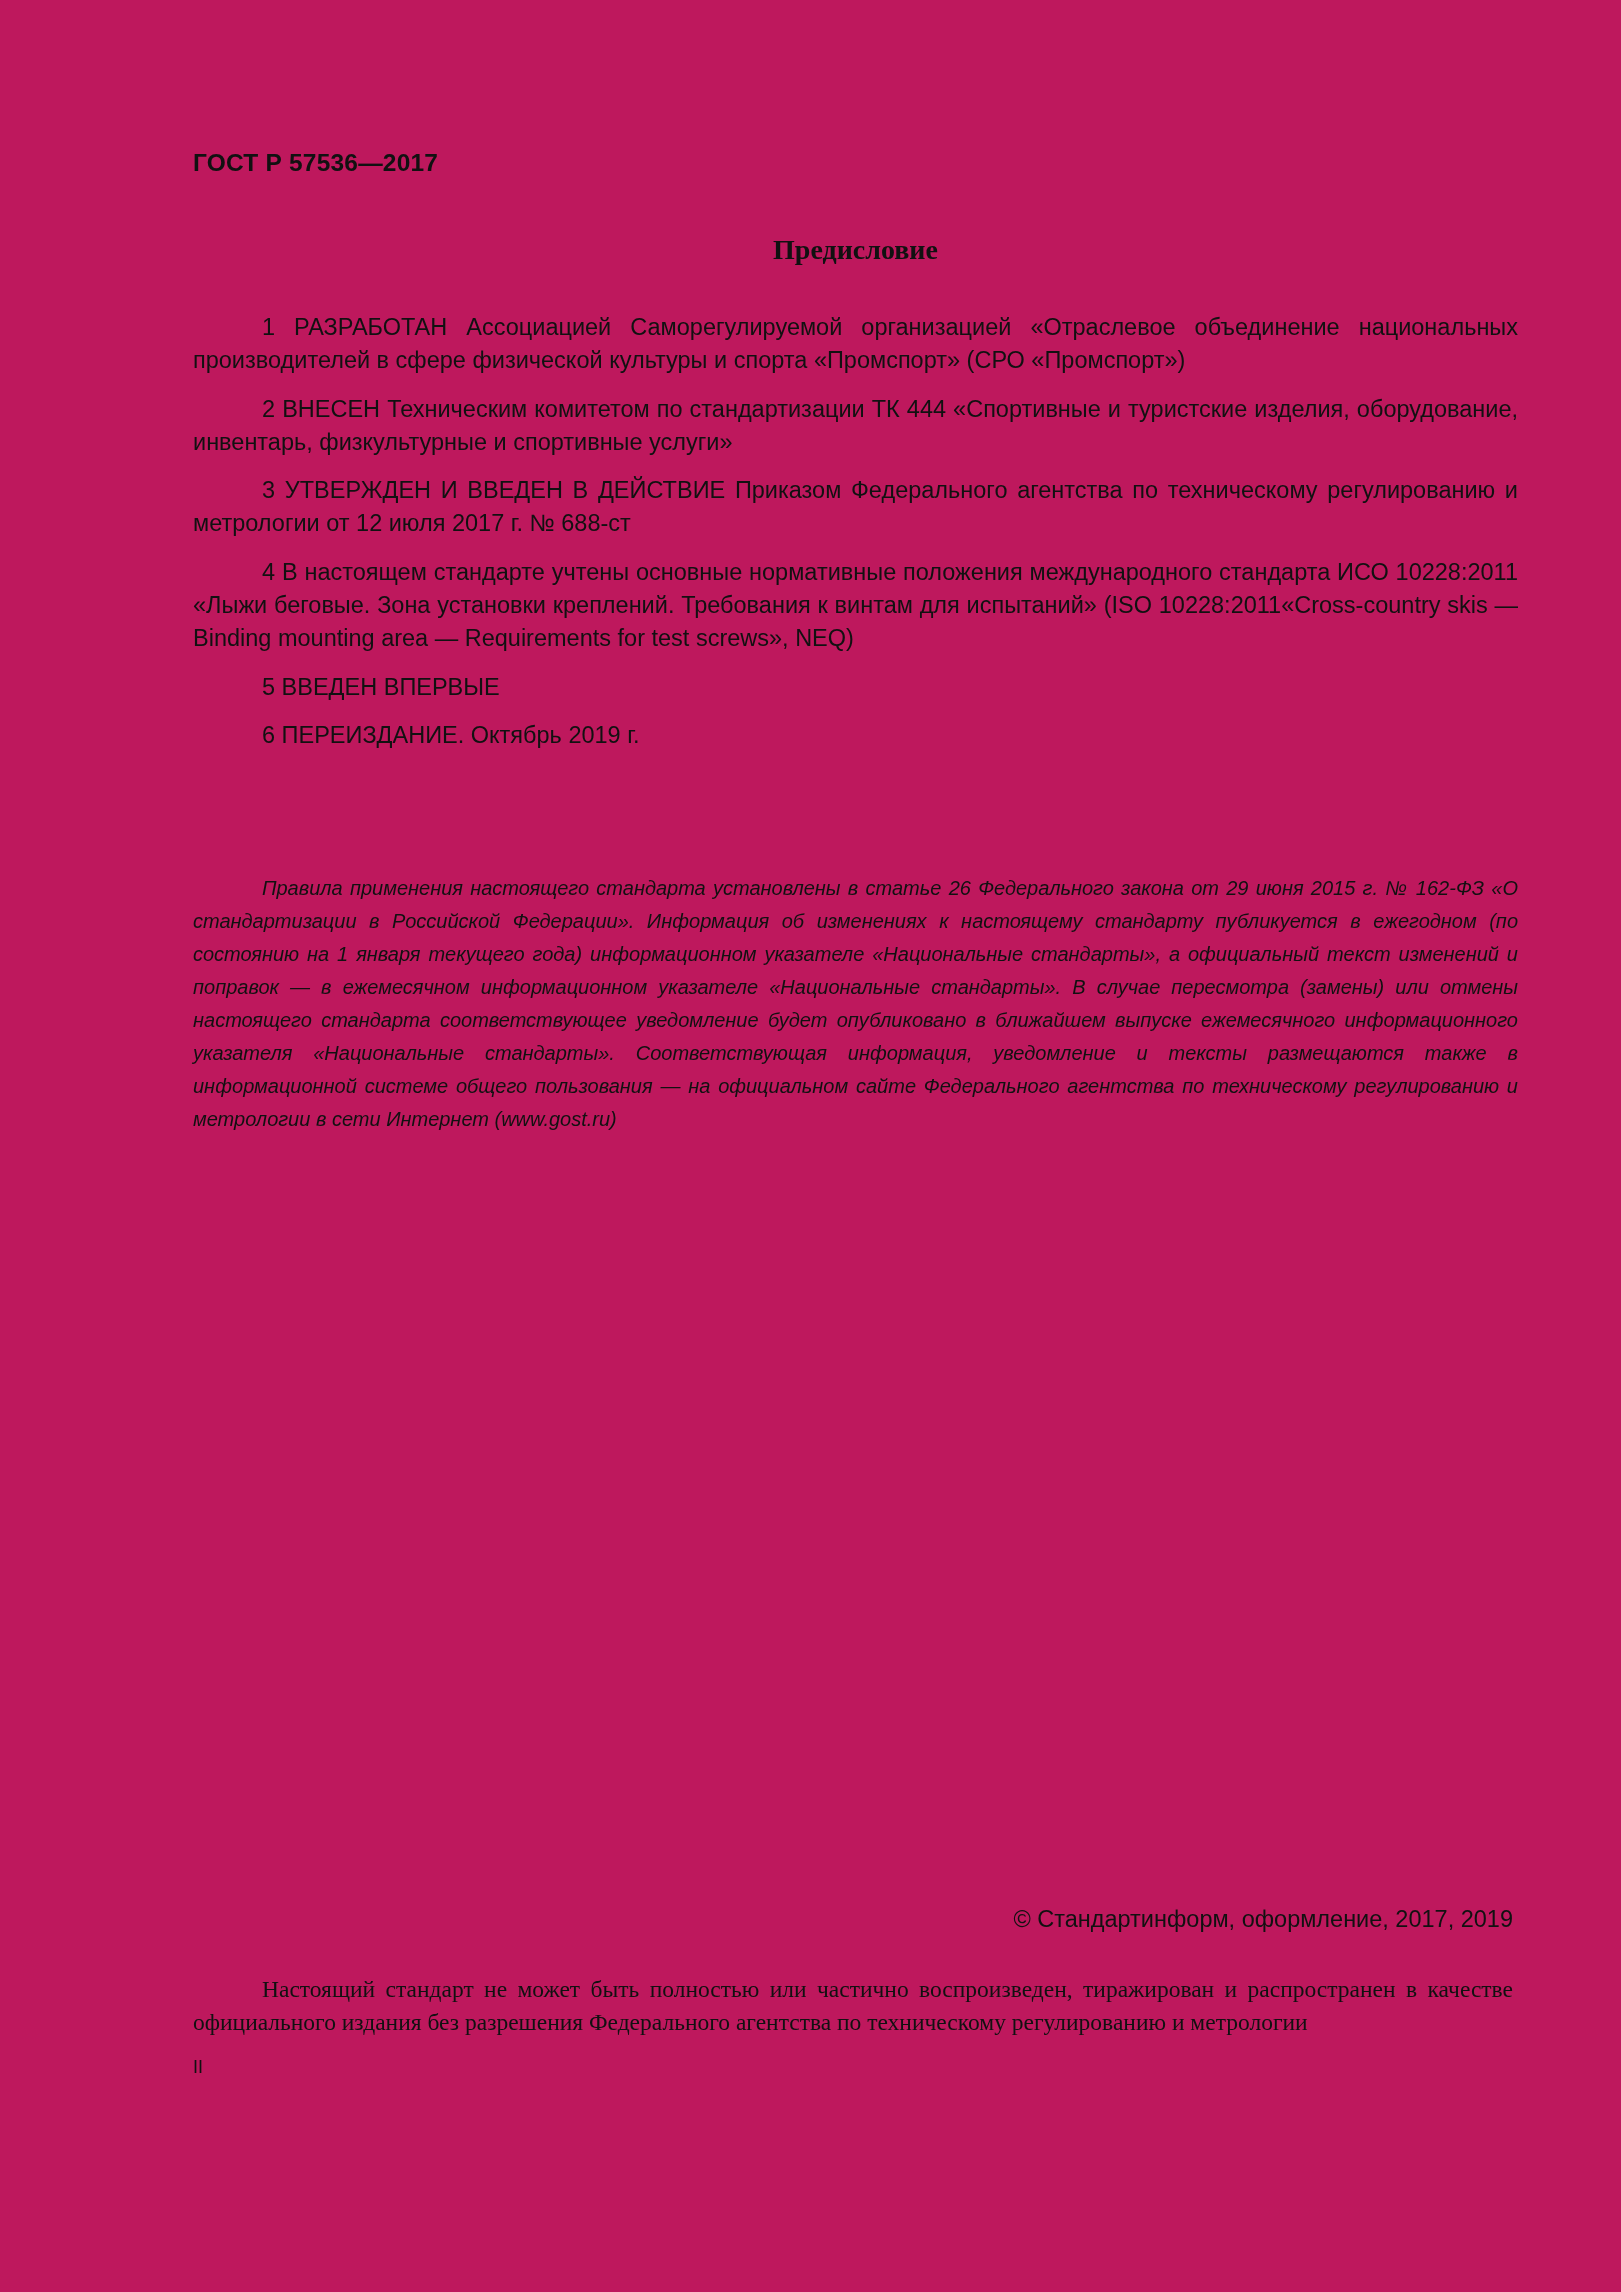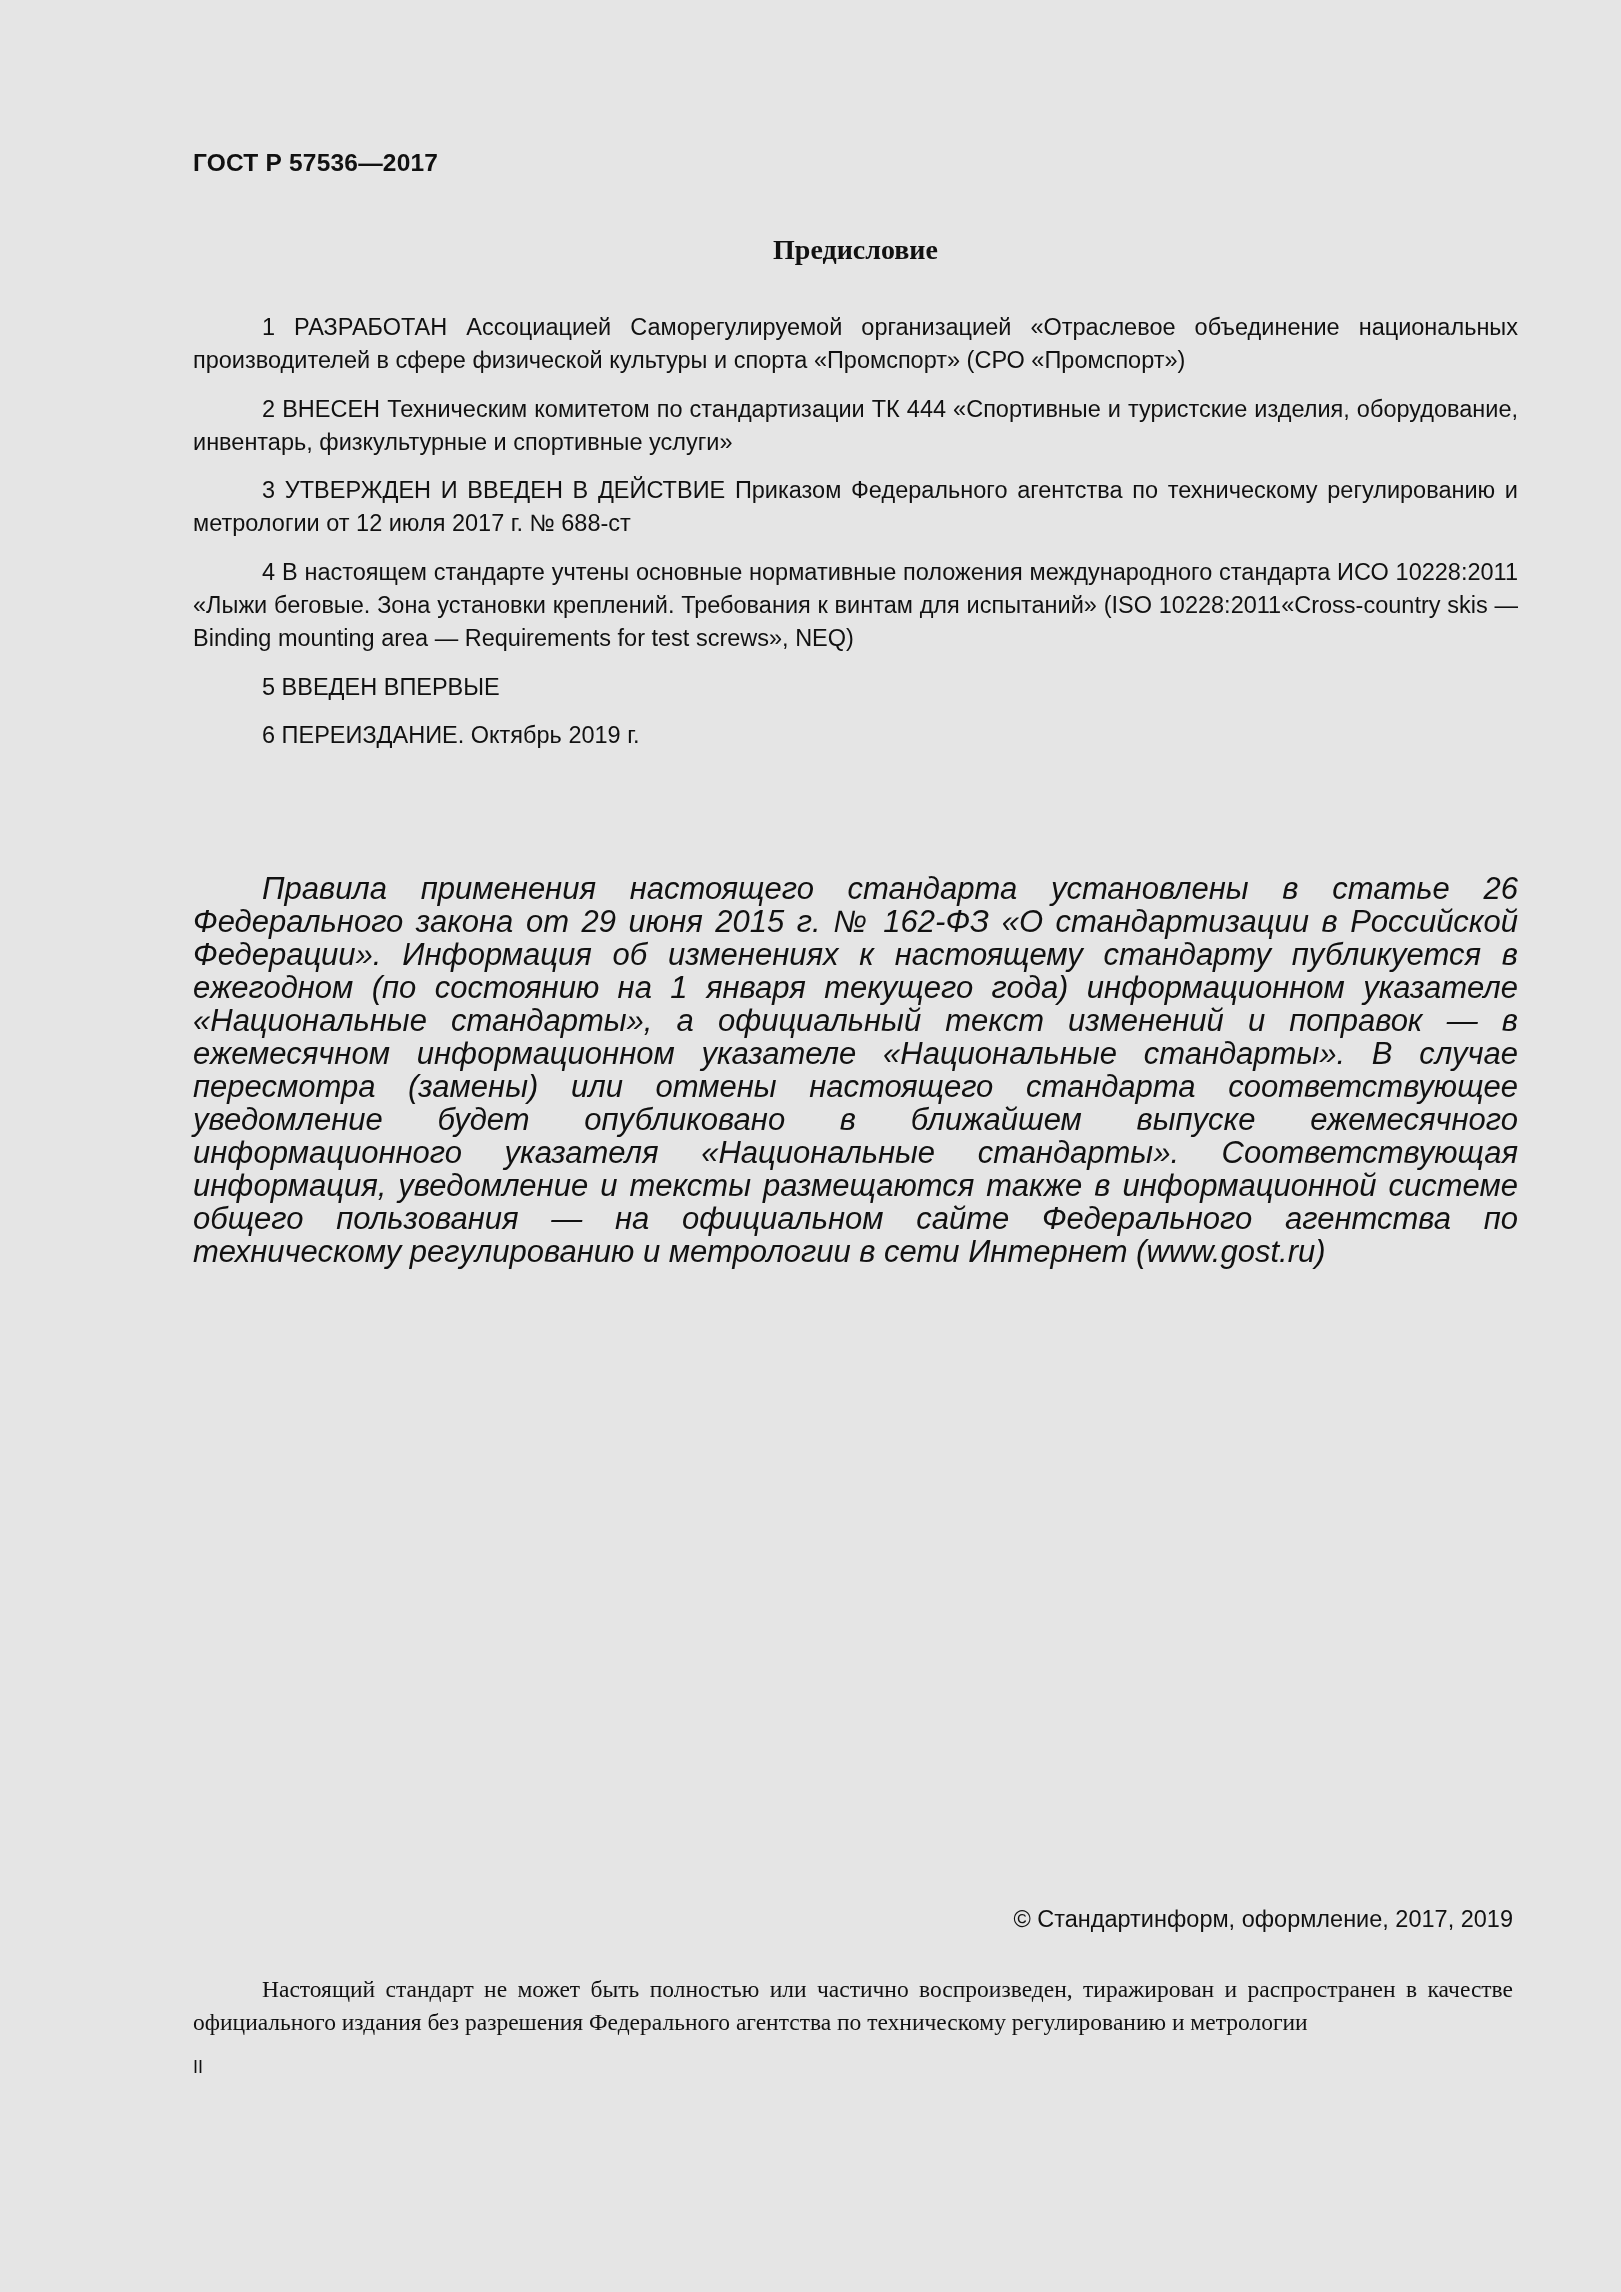--- a/index.html
+++ b/index.html
@@ -5,21 +5,21 @@
   * { margin: 0; padding: 0; box-sizing: border-box; }
   html, body {
     background: #ffffff;
     font-family: "Liberation Sans", "DejaVu Sans", sans-serif;
     color: #111111;
   }
   .page {
     position: relative;
     width: 1621px;
     height: 2293px;
-    background: #e5e5e5;
+    background: #be185d;
     padding: 149px 103px 0 193px;
     overflow: hidden;
   }
   .doc-header {
     font-size: 24.5px;
     font-weight: bold;
     letter-spacing: 0.2px;
   }
   .doc-title {
     font-size: 28px;
@@ -31,21 +31,21 @@
   }
   .body-text p.para {
     font-size: 23.5px;
     line-height: 33px;
     text-align: justify;
     text-indent: 69px;
     margin-bottom: 15.7px;
   }
   .legal-note {
     margin-top: 120px;
-    font-size: 31px;
+    font-size: 20px;
     line-height: 33px;
     font-style: italic;
     text-align: justify;
     text-indent: 69px;
   }
   .bottom-block {
     position: absolute;
     left: 193px;
     right: 108px;
     top: 1903px;

